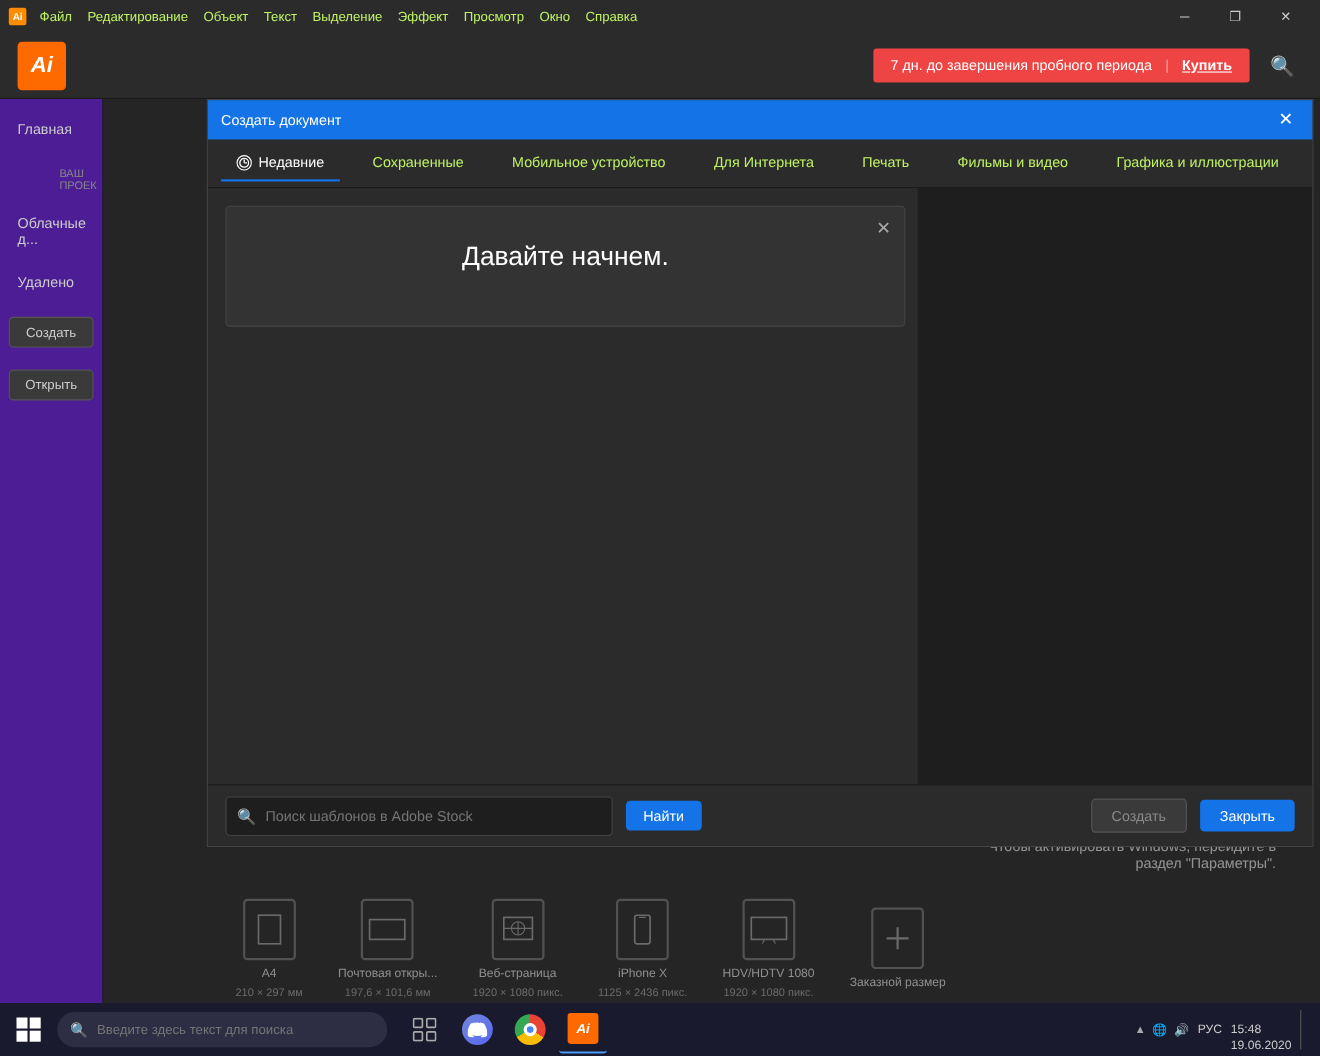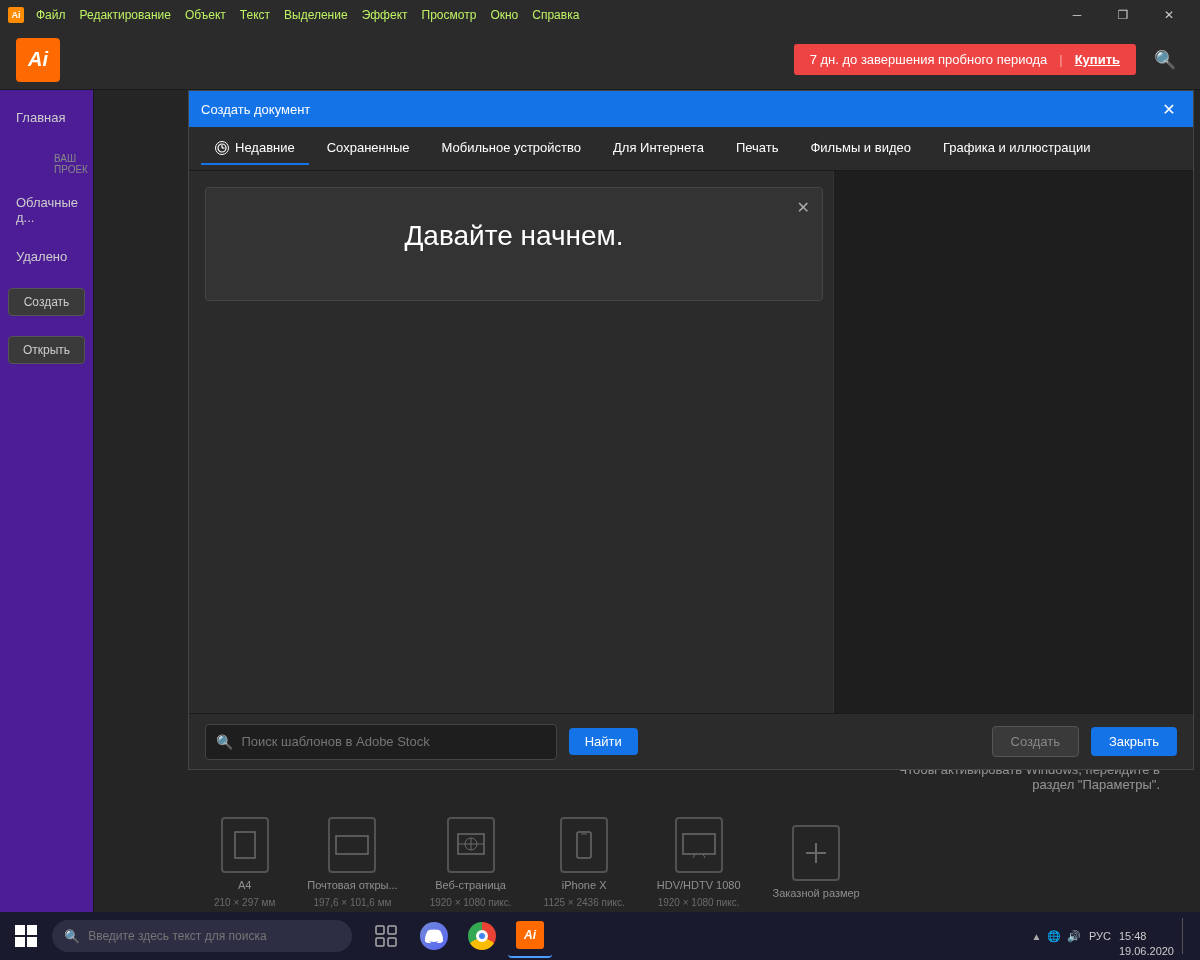--- a/index.html
+++ b/index.html
@@ -264,26 +264,26 @@
 
     
     .dialog-tabs {
       background: #2b2b2b;
       display: flex;
       align-items: center;
       padding: 15px 12px;
       border-bottom: 1px solid #1a1a1a;
       flex-shrink: 0;
       height: 44px;
-      gap: 4px;
+      gap: 16px;
     }
     .dialog-tab {
       padding: 8px 14px;
       font-size: 13px;
-      color: #ffffff;
+      color: #bef264;
       cursor: pointer;
       display: flex;
       align-items: center;
       gap: 6px;
       border-bottom: 2px solid transparent;
     }
     .dialog-tab.active {
       color: white;
       border-bottom: 2px solid #1473e6;
     }
@@ -321,21 +321,21 @@
     }
     .welcome-popup-close {
       position: absolute;
       top: 10px;
       right: 12px;
       color: #aaa;
       cursor: pointer;
       font-size: 16px;
     }
     .welcome-title {
-      font-size: 28px;
+      font-size: 24px;
       color: white;
       text-align: center;
       margin-bottom: 16px;
       font-weight: 400;
     }
     .welcome-text {
       font-size: 13px;
       color: #aaa;
       text-align: center;
       line-height: 1.6;

